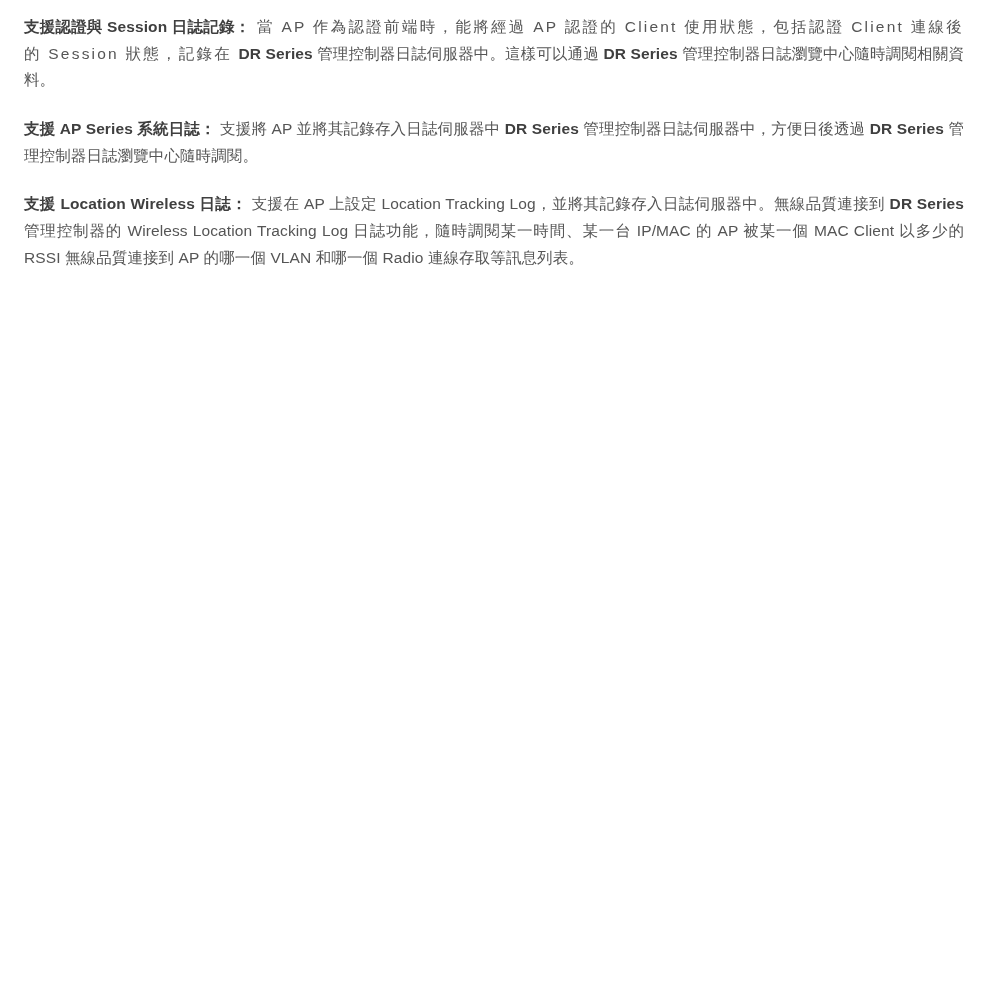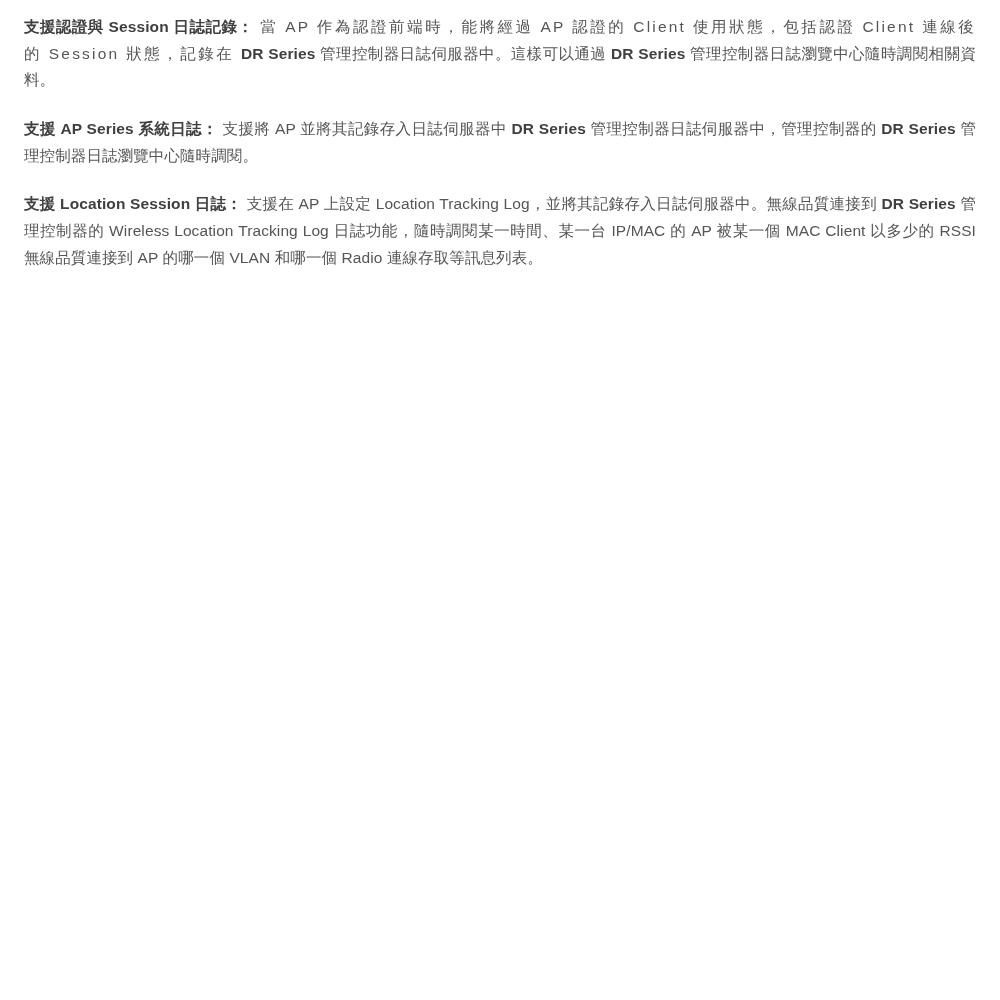--- a/index.html
+++ b/index.html
@@ -15,21 +15,21 @@
     -webkit-font-smoothing: antialiased;
   }
   .page {
     box-sizing: border-box;
     width: 1000px;
     height: 1000px;
     padding: 14px 24px 0 24px;
     background: #ffffff;
   }
   .para {
-    margin: 0 0 22px 0;
+    margin: 0 12px 22px 0;
     font-size: 15.5px;
     line-height: 1.72;
     text-align: justify;
     text-justify: inter-ideograph;
     color: #555555;
     letter-spacing: 0.1px;
   }
   .para:last-child {
     margin-bottom: 0;
   }
@@ -48,20 +48,20 @@
 </head>
 <body>
 
 <div class="page">
 
   <p class="para">
     <span class="lead">支援認證與 Session 日誌記錄：</span><span class="sp-wide"> 當 AP 作為認證前端時，能將經過 AP 認證的 Client 使用狀態，包括認證 Client 連線後的 Session 狀態，記錄在 </span><span class="b">DR Series</span><span> 管理控制器日誌伺服器中。這樣可以通過 </span><span class="b">DR Series</span><span> 管理控制器日誌瀏覽中心隨時調閱相關資料。</span>
   </p>
 
   <p class="para">
-    <span class="lead">支援 AP Series 系統日誌：</span><span> 支援將 AP 並將其記錄存入日誌伺服器中 </span><span class="b">DR Series</span><span> 管理控制器日誌伺服器中，管理控制器的 </span><span class="b">DR Series</span><span> 管理控制器日誌瀏覽中心隨時調閱。</span>
+    <span class="lead">支援 AP Series 系統日誌：</span><span> 支援將 AP 並將其記錄存入日誌伺服器中 </span><span class="b">DR Series</span><span> 管理控制器日誌伺服器中，方便日後透過 </span><span class="b">DR Series</span><span> 管理控制器日誌瀏覽中心隨時調閱。</span>
   </p>
 
   <p class="para">
-    <span class="lead">支援 Location Session 日誌：</span><span> 支援在 AP 上設定 Location Tracking Log，並將其記錄存入日誌伺服器中。無線品質連接到 </span><span class="b">DR Series</span><span> 管理控制器的 Wireless Location Tracking Log 日誌功能，隨時調閱某一時間、某一台 IP/MAC 的 AP 被某一個 MAC Client 以多少的 RSSI 無線品質連接到 AP 的哪一個 VLAN 和哪一個 Radio 連線存取等訊息列表。</span>
+    <span class="lead">支援 Location Wireless 日誌：</span><span> 支援在 AP 上設定 Location Tracking Log，並將其記錄存入日誌伺服器中。無線品質連接到 </span><span class="b">DR Series</span><span> 管理控制器的 Wireless Location Tracking Log 日誌功能，隨時調閱某一時間、某一台 IP/MAC 的 AP 被某一個 MAC Client 以多少的 RSSI 無線品質連接到 AP 的哪一個 VLAN 和哪一個 Radio 連線存取等訊息列表。</span>
   </p>
 
 </div>
 
 </body></html>

